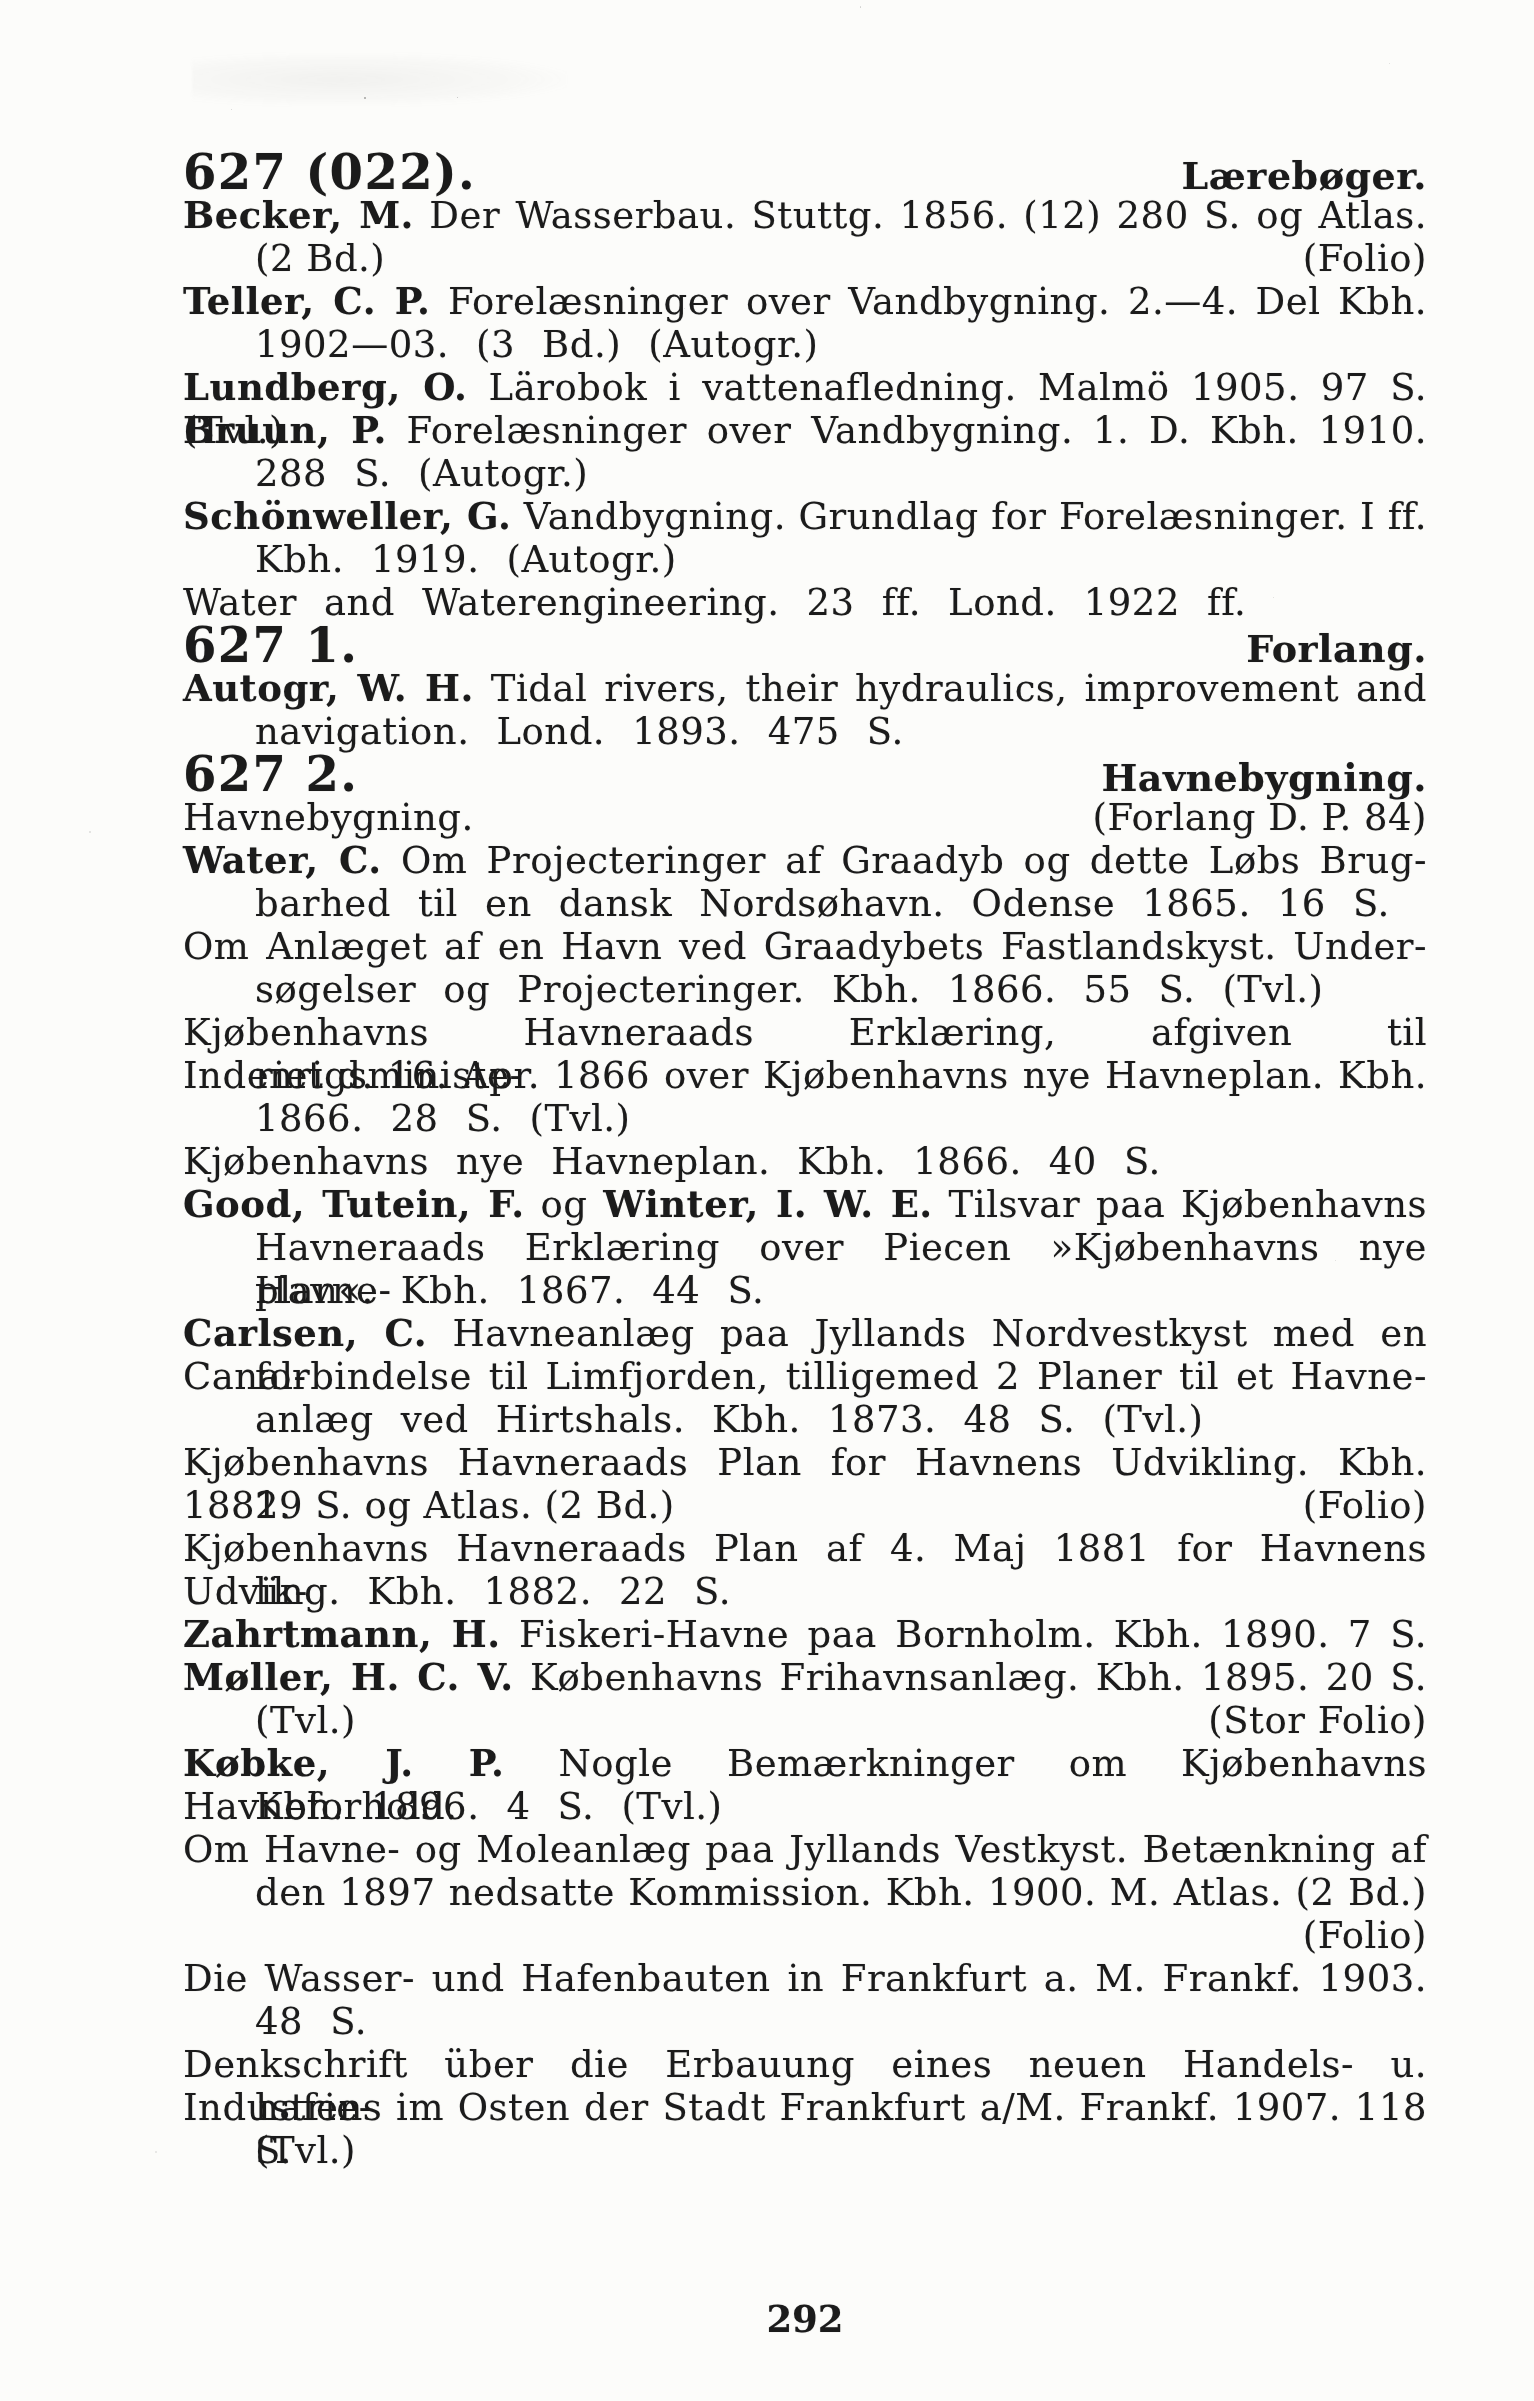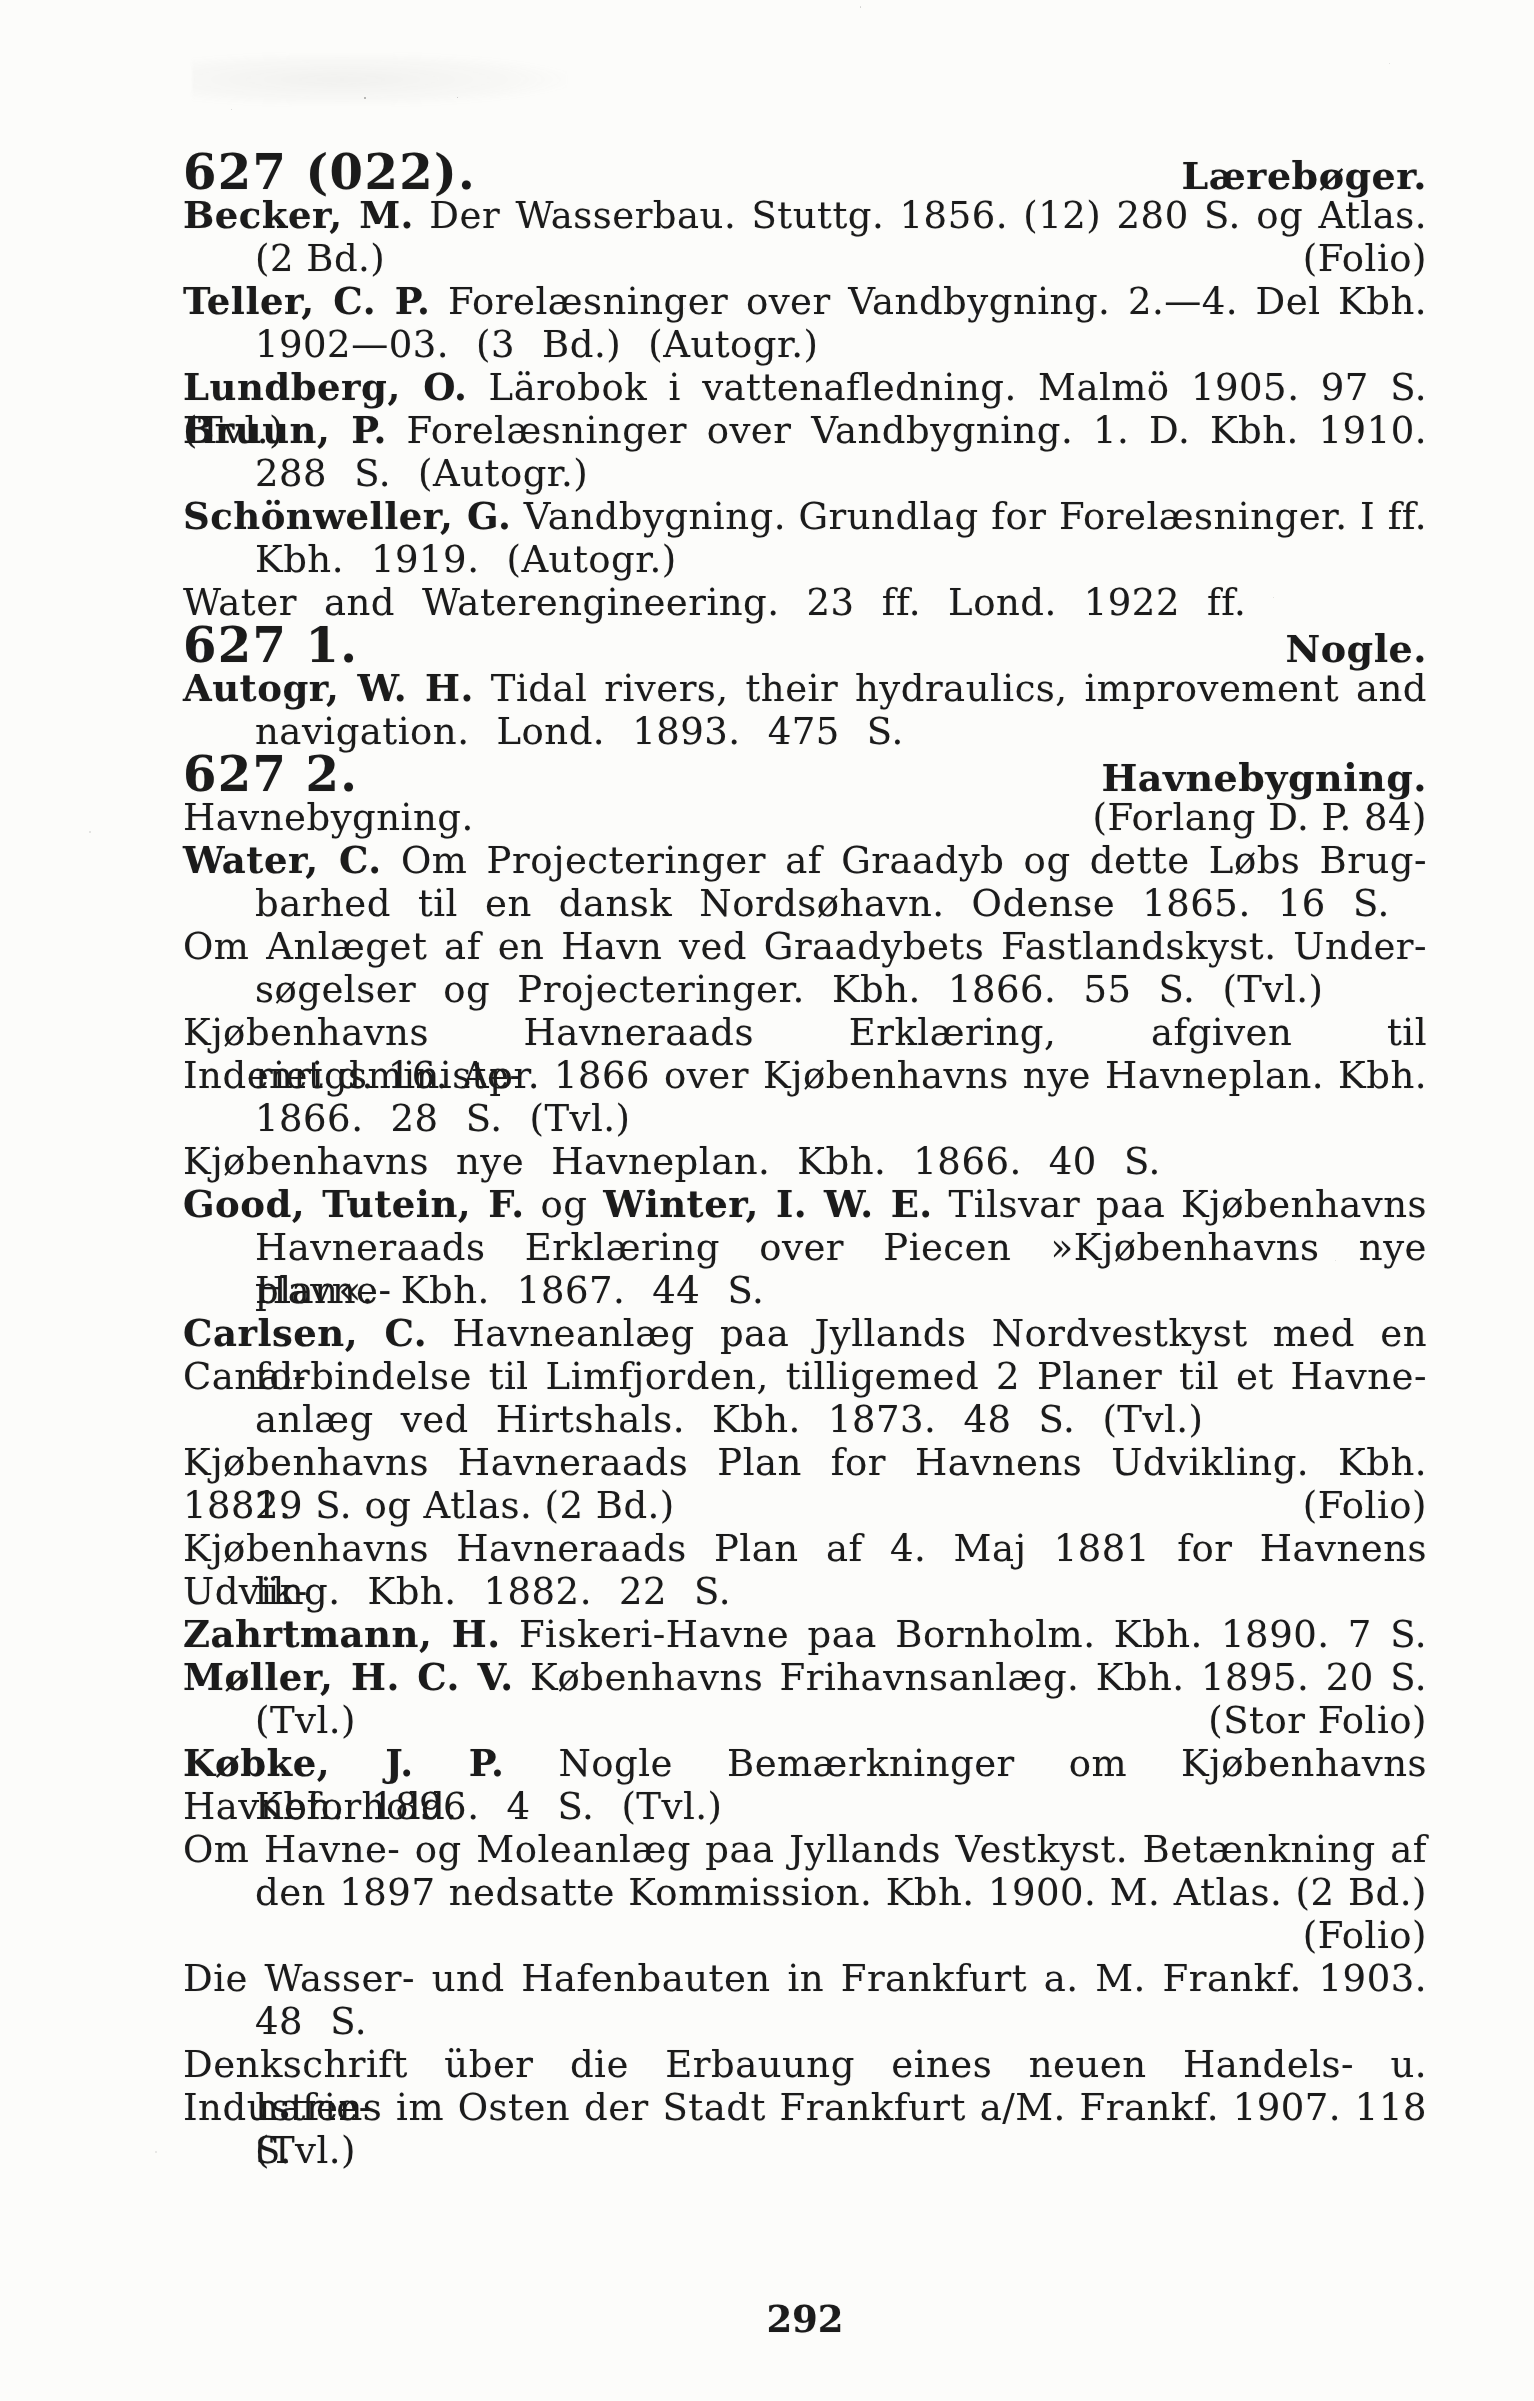--- a/index.html
+++ b/index.html
@@ -121,21 +121,21 @@
       <div class="line justify"><span class="b">Teller, C. P.</span><span> Forelæsninger over Vandbygning. 2.—4. Del Kbh.</span></div>
       <div class="line indent loose"><span>1902—03. (3 Bd.) (Autogr.)</span></div>
       <div class="line justify"><span class="b">Lundberg, O.</span><span> Lärobok i vattenafledning. Malmö 1905. 97 S. (Tvl.)</span></div>
       <div class="line justify"><span class="b">Bruun, P.</span><span> Forelæsninger over Vandbygning. 1. D. Kbh. 1910.</span></div>
       <div class="line indent loose"><span>288 S. (Autogr.)</span></div>
       <div class="line justify"><span class="b">Schönweller, G.</span><span> Vandbygning. Grundlag for Forelæsninger. I ff.</span></div>
       <div class="line indent loose"><span>Kbh. 1919. (Autogr.)</span></div>
       <div class="line loose"><span>Water and Waterengineering. 23 ff. Lond. 1922 ff.</span></div>
       <div class="line split section">
         <span class="left"><span class="b">627 1.</span></span>
-        <span class="right b">Nogle.</span>
+        <span class="right b">Forlang.</span>
       </div>
       <div class="line justify"><span class="b">Autogr, W. H.</span><span> Tidal rivers, their hydraulics, improvement and</span></div>
       <div class="line indent loose"><span>navigation. Lond. 1893. 475 S.</span></div>
       <div class="line split section">
         <span class="left"><span class="b">627 2.</span></span>
         <span class="right b">Havnebygning.</span>
       </div>
       <div class="line split">
         <span class="left"><span>Havnebygning.</span></span>
         <span class="right">(Forlang D. P. 84)</span>

